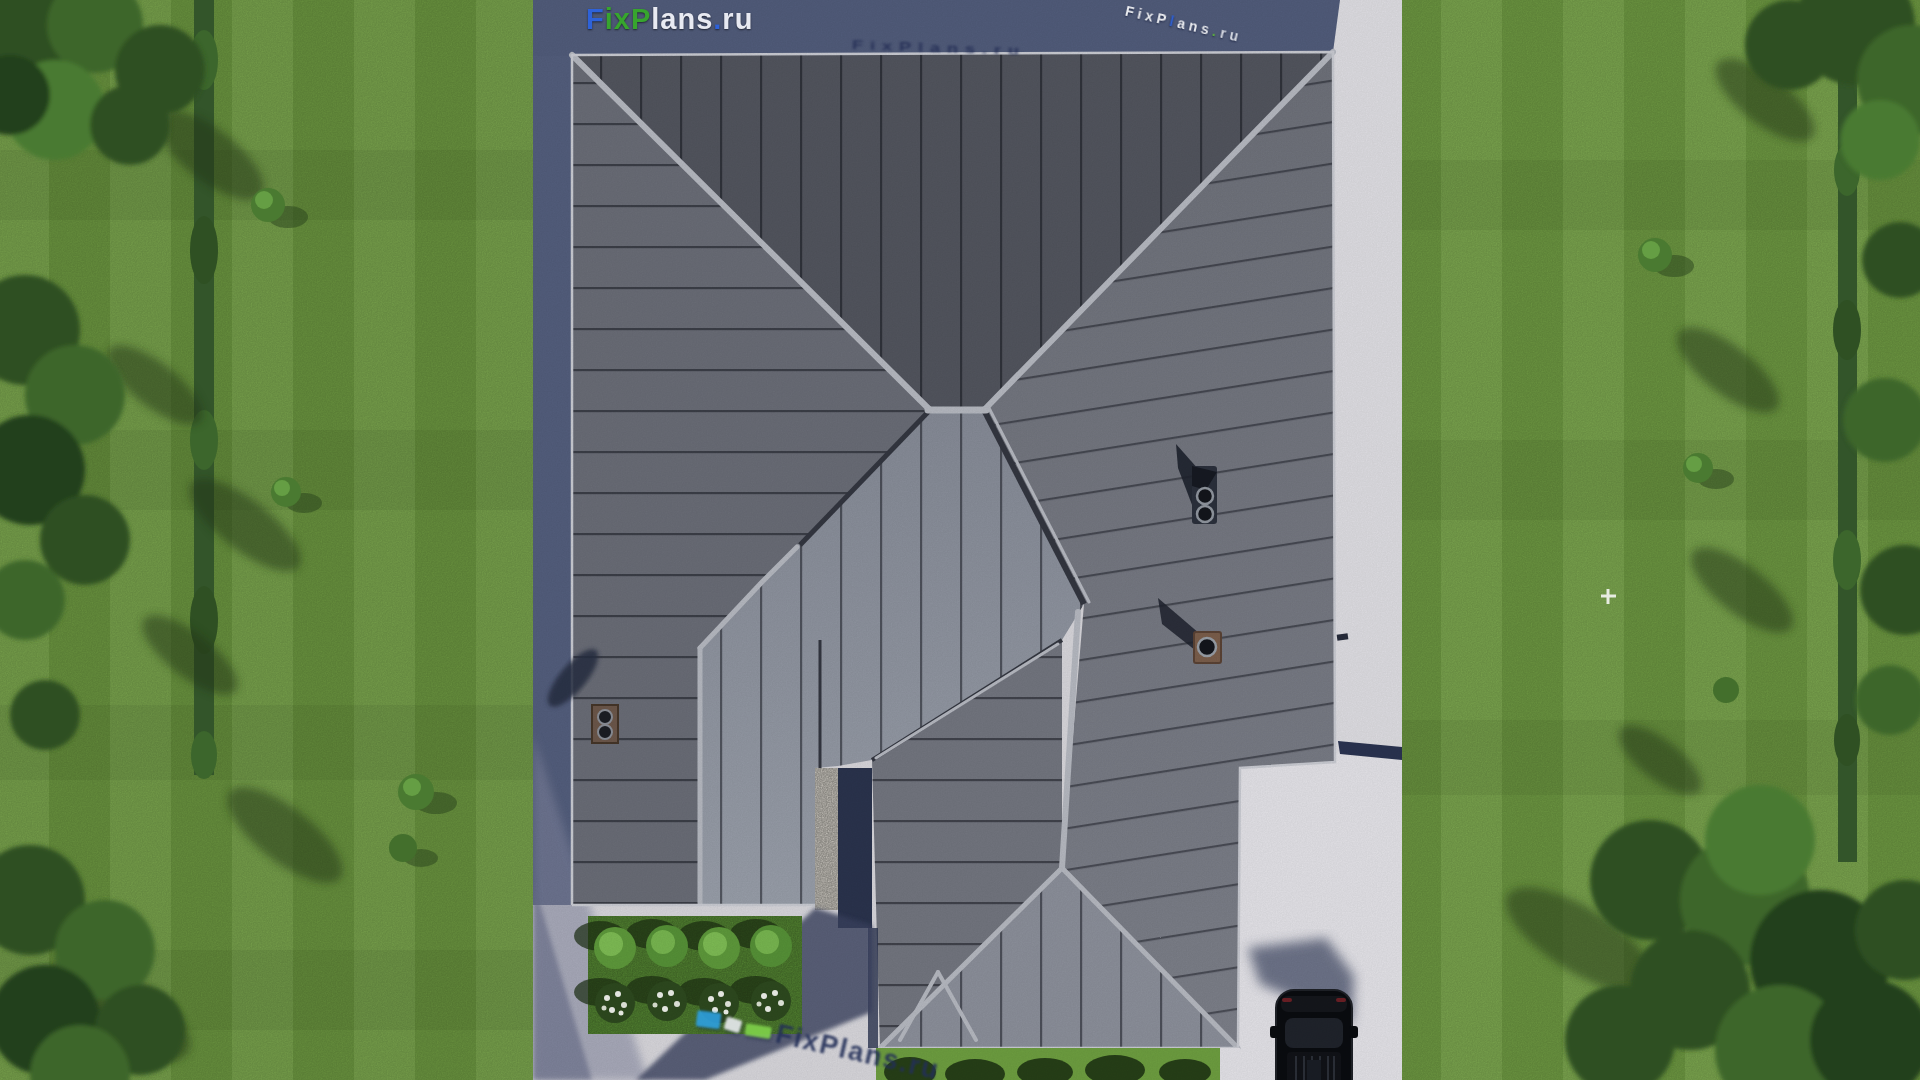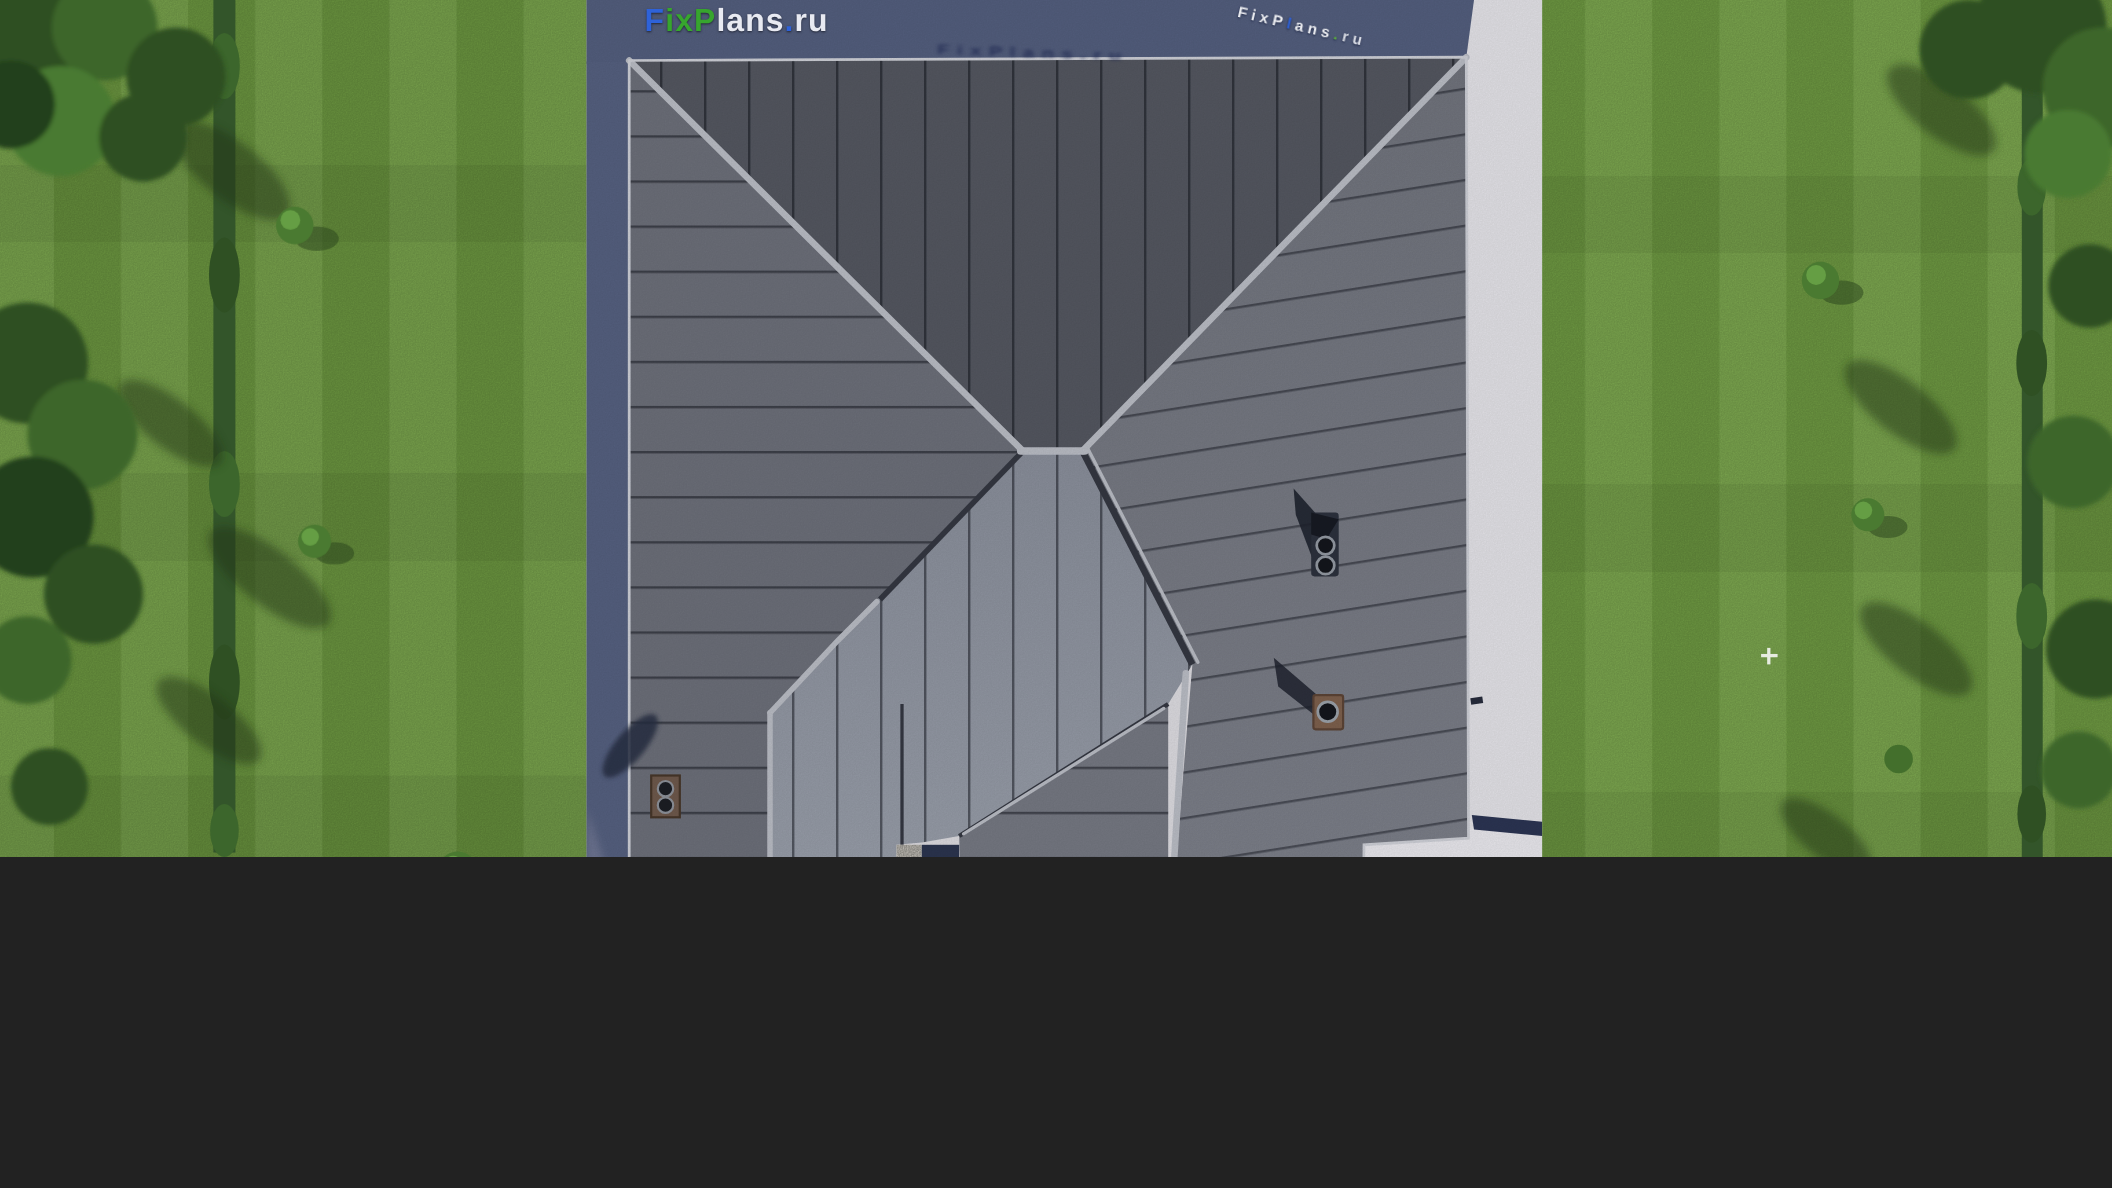--- a/index.html
+++ b/index.html
@@ -1,16 +1,16 @@
 <!DOCTYPE html>
 <html><head>
 <meta charset="utf-8">
 <style>
   html,body{margin:0;padding:0;background:#222;}
-  .stage{position:relative;width:1920px;height:779px;overflow:hidden;
+  .stage{position:relative;width:1920px;height:1080px;overflow:hidden;
          background:#dad9de;font-family:"Liberation Sans",sans-serif;}
   .stage svg{position:absolute;left:0;top:0;}
   .logo{position:absolute;left:586px;top:3px;font-size:29px;font-weight:bold;
         letter-spacing:1px;white-space:nowrap;
         text-shadow:0 1px 2px rgba(10,12,20,.65);}
   .wm-tr{position:absolute;left:1124px;top:16px;transform:rotate(13deg);
          font-size:14px;font-weight:700;letter-spacing:4px;white-space:nowrap;
          filter:blur(.4px);opacity:.95;text-shadow:0 1px 2px #1a2340;}
   .wm-roof{position:absolute;left:852px;top:38px;transform:rotate(2deg) scaleY(.7);
          font-size:18px;font-weight:700;letter-spacing:7px;white-space:nowrap;

